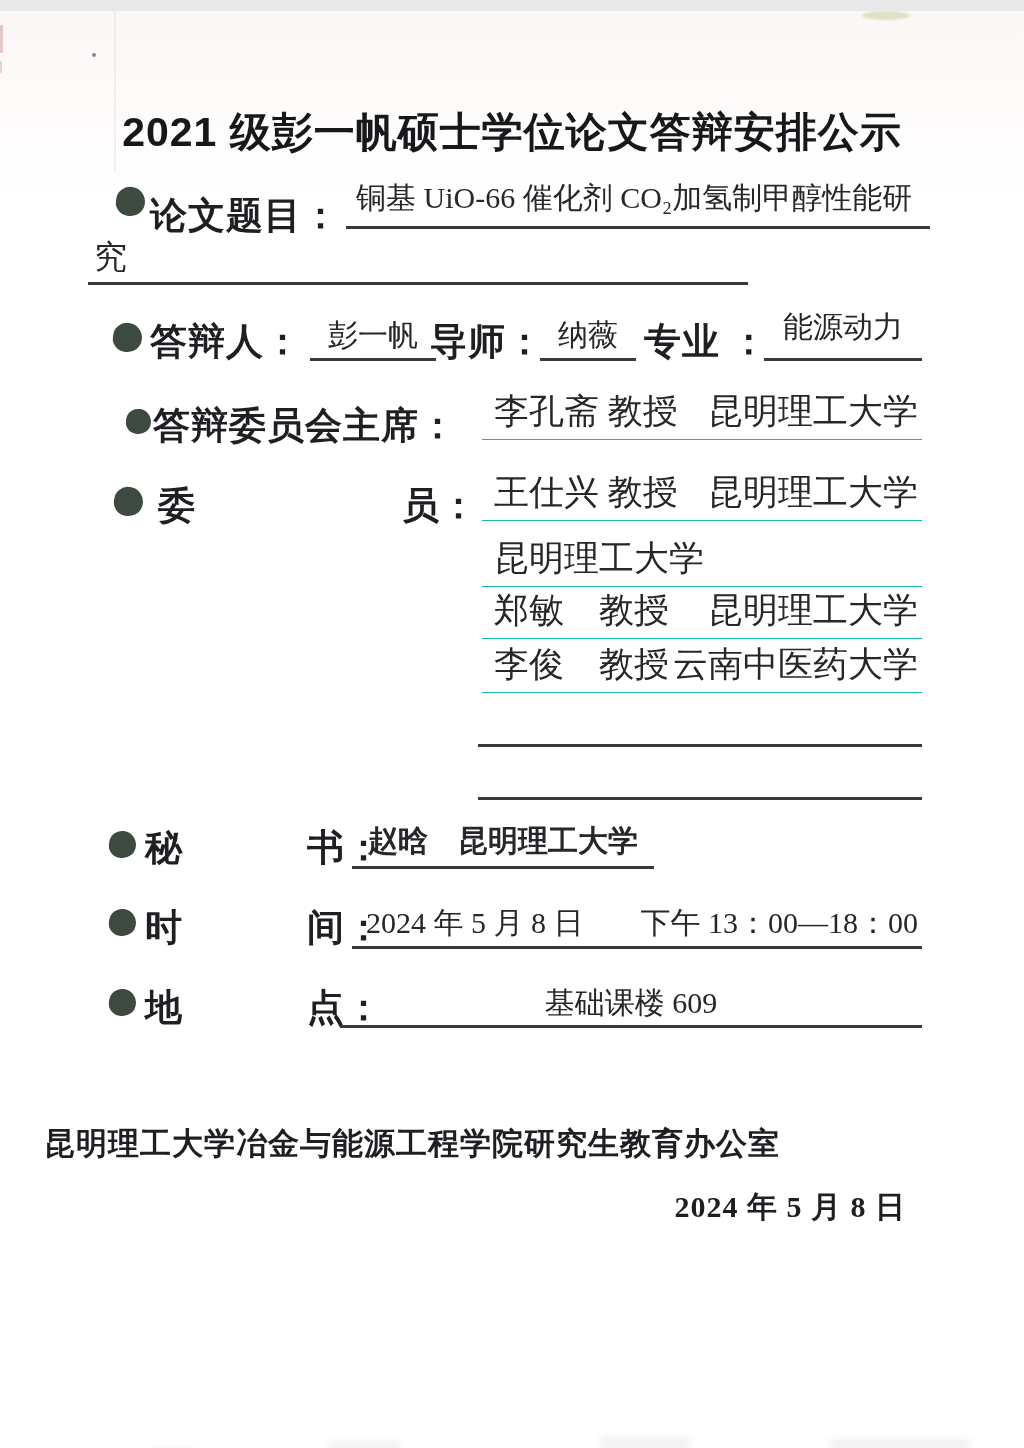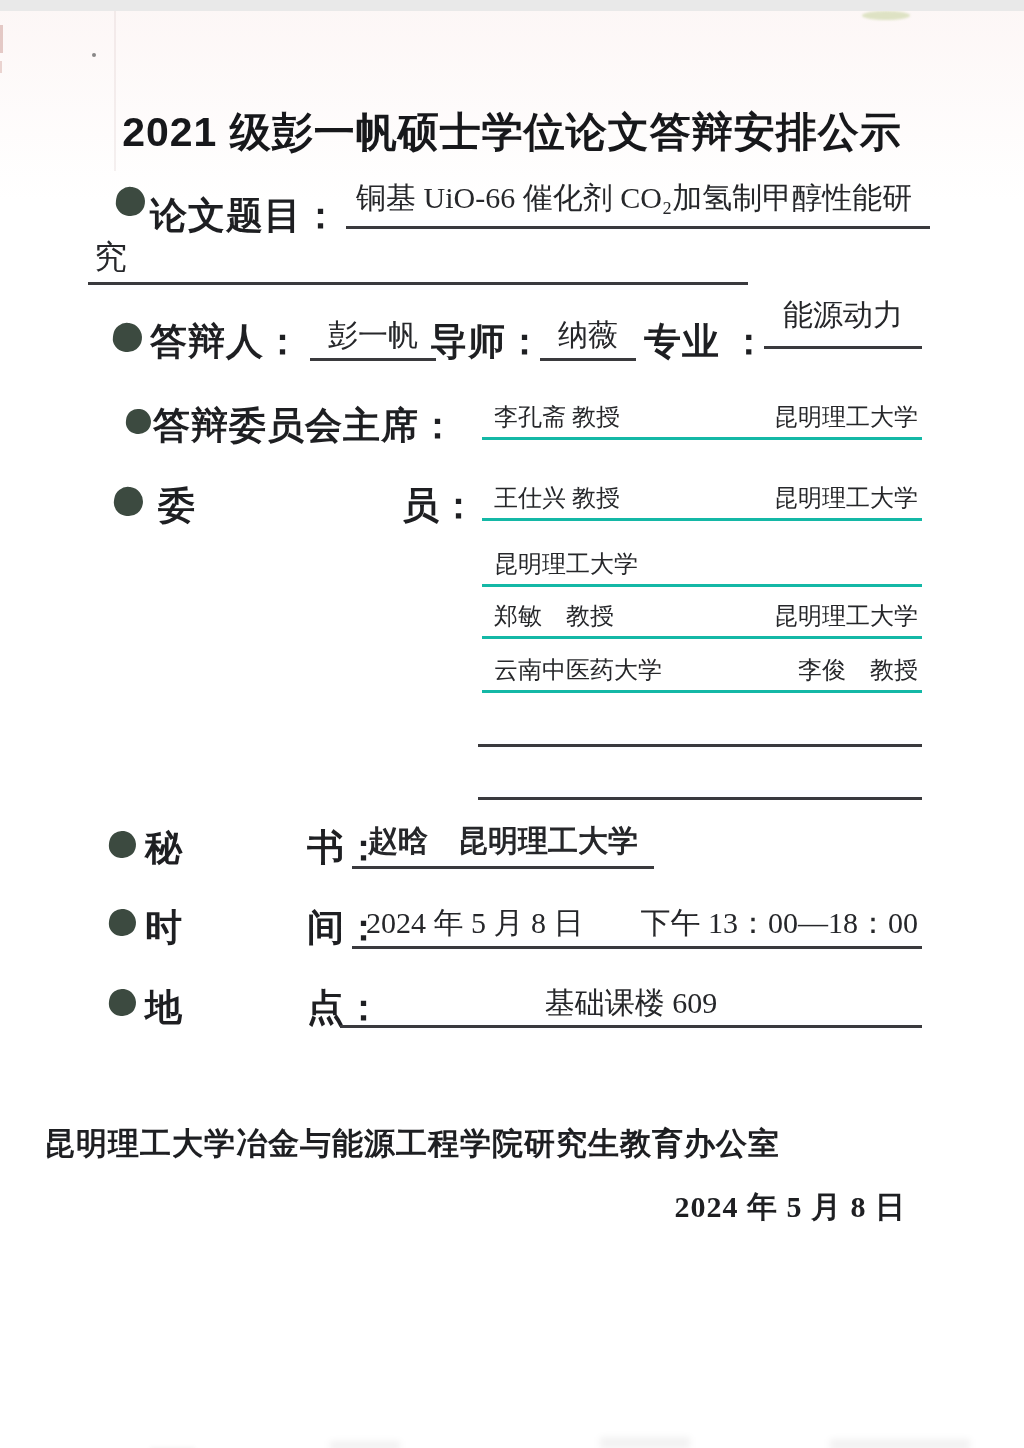--- a/index.html
+++ b/index.html
@@ -33,23 +33,23 @@
   }
   .ulbox {
     position:absolute; box-sizing:border-box; border-bottom:3px solid #3a3a3d;
     display:flex; align-items:center; font-size:30px; color:#26272a;
     white-space:nowrap;
   }
   .center { justify-content:center; }
   .between { justify-content:space-between; }
   .cv {
     position:absolute; left:482px; width:440px; height:44px;
-    box-sizing:border-box; border-bottom:3px solid #14b8a6;
+    box-sizing:border-box; border-bottom:1px solid #14b8a6;
     display:flex; justify-content:space-between; align-items:flex-end;
-    padding:0 4px 4px 12px; font-size:24px; color:#26272a; white-space:nowrap;
+    padding:0 4px 4px 12px; font-size:35px; color:#26272a; white-space:nowrap;
   }
   .blank-line {
     position:absolute; left:478px; width:444px; box-sizing:border-box;
     border-bottom:3px solid #3a3a3d;
   }
   .footer-office {
     position:absolute; top:1112px; left:0; width:1024px; box-sizing:border-box;
     padding-left:44px; font-weight:bold; font-size:31px;
     color:#1e1f22; letter-spacing:1px;
   }
@@ -91,21 +91,21 @@
   <div class="bullet" style="left:113px; top:312px;"></div>
   <span class="lbl" style="left:150px; top:306px;">答辩人：</span>
   <div class="ulbox center" style="left:310px; top:306px; width:126px; height:44px; padding-bottom:4px;">
     <span>彭一帆</span>
   </div>
   <span class="lbl" style="left:430px; top:306px;">导师：</span>
   <div class="ulbox center" style="left:540px; top:306px; width:96px; height:44px; padding-bottom:4px;">
     <span>纳薇</span>
   </div>
   <span class="lbl" style="left:644px; top:306px;">专业 ：</span>
-  <div class="ulbox center" style="left:764px; top:294px; width:158px; height:44px; padding-bottom:20px;">
+  <div class="ulbox center" style="left:764px; top:306px; width:158px; height:44px; padding-bottom:20px;">
     <span>能源动力</span>
   </div>
 
   <div class="bullet" style="left:126px; top:398px; width:25px; height:25px;"></div>
   <span class="lbl" style="left:153px; top:390px;">答辩委员会主席：</span>
   <div class="cv" style="top:386px; height:43px;">
     <span>李孔斋 教授</span>
     <span>昆明理工大学</span>
   </div>
 
@@ -118,22 +118,22 @@
     <span>昆明理工大学</span>
   </div>
   <div class="cv" style="top:532px;">
     <span>昆明理工大学</span>
   </div>
   <div class="cv" style="top:584px;">
     <span>郑敏　教授</span>
     <span>昆明理工大学</span>
   </div>
   <div class="cv" style="top:638px;">
+    <span>李俊　教授</span>
     <span>云南中医药大学</span>
-    <span>李俊　教授</span>
   </div>
 
   <div class="blank-line" style="top:702px; height:34px;"></div>
   <div class="blank-line" style="top:754px; height:35px;"></div>
 
   <div class="bullet" style="left:109px; top:820px; width:27px; height:27px;"></div>
   <div class="lbl-split" style="left:145px; top:812px; width:238px;">
     <span>秘</span>
     <span>书：</span>
   </div>

